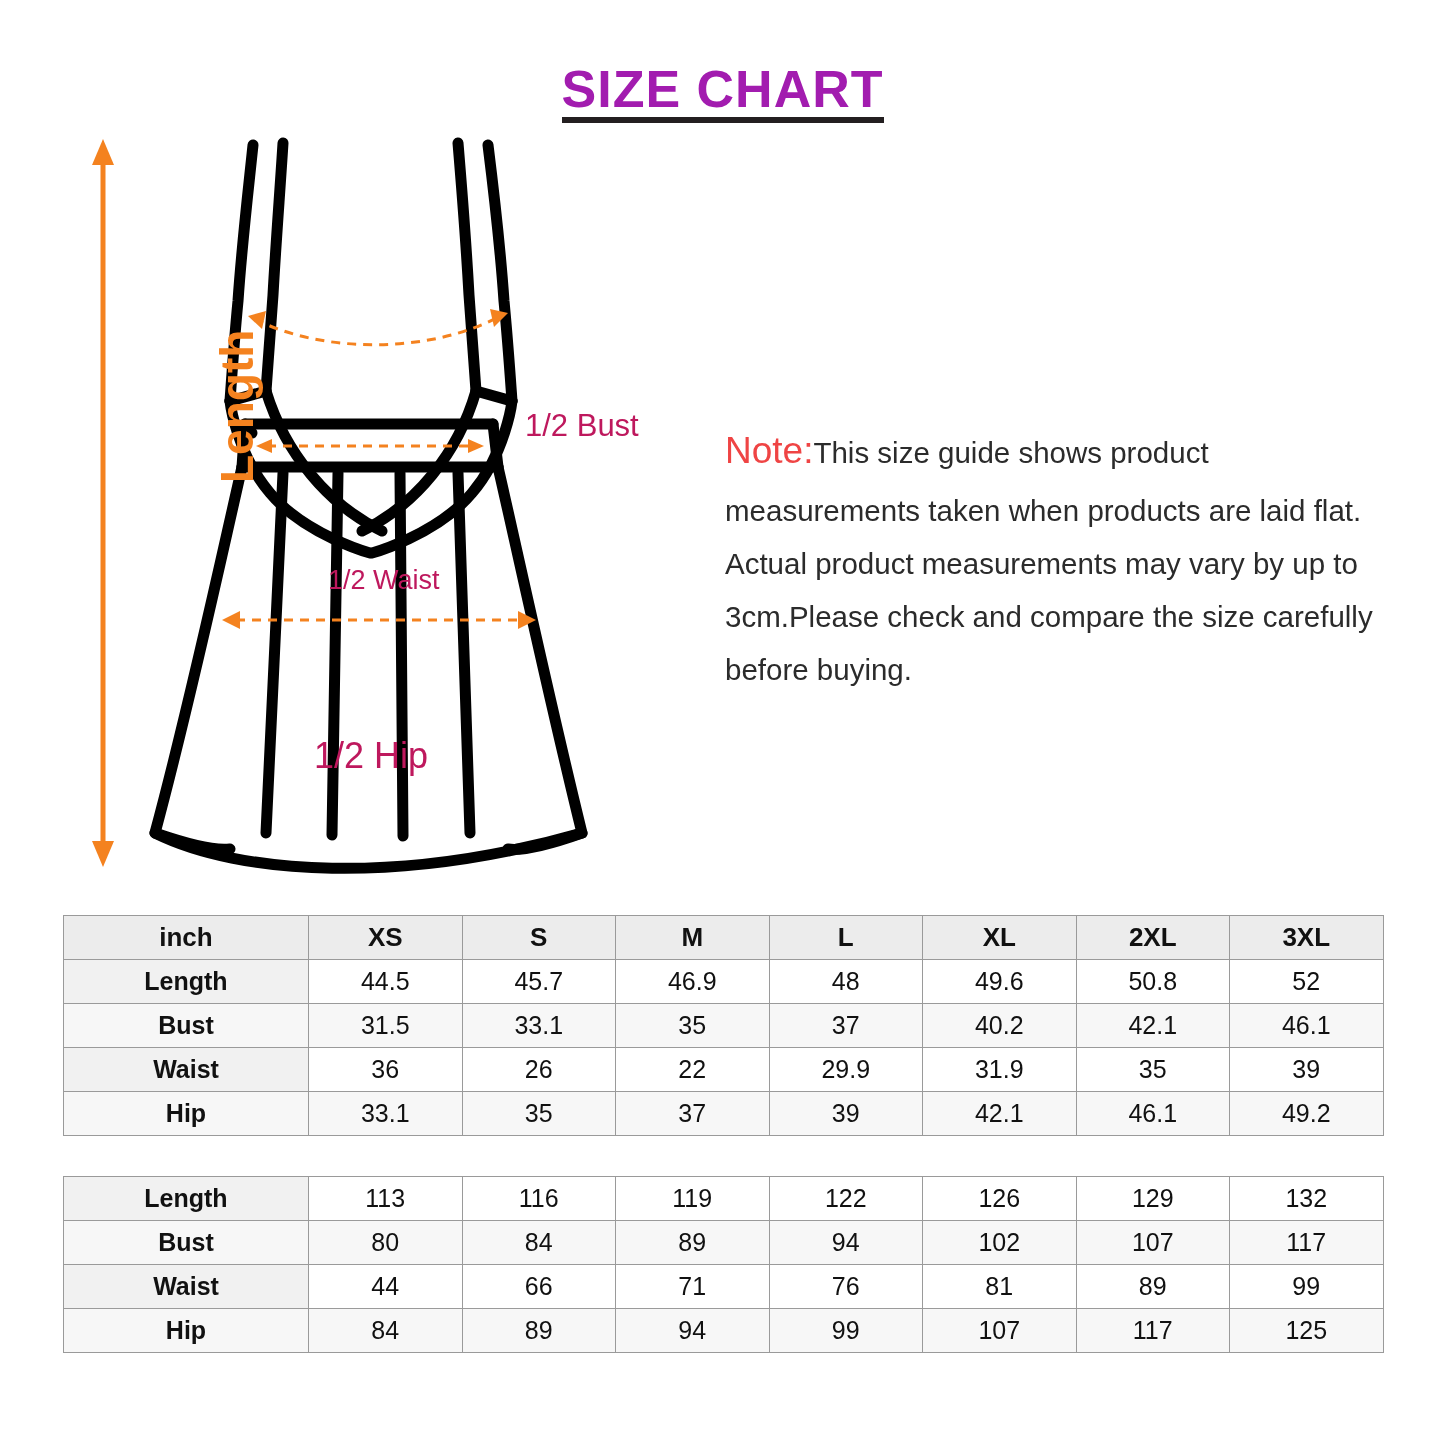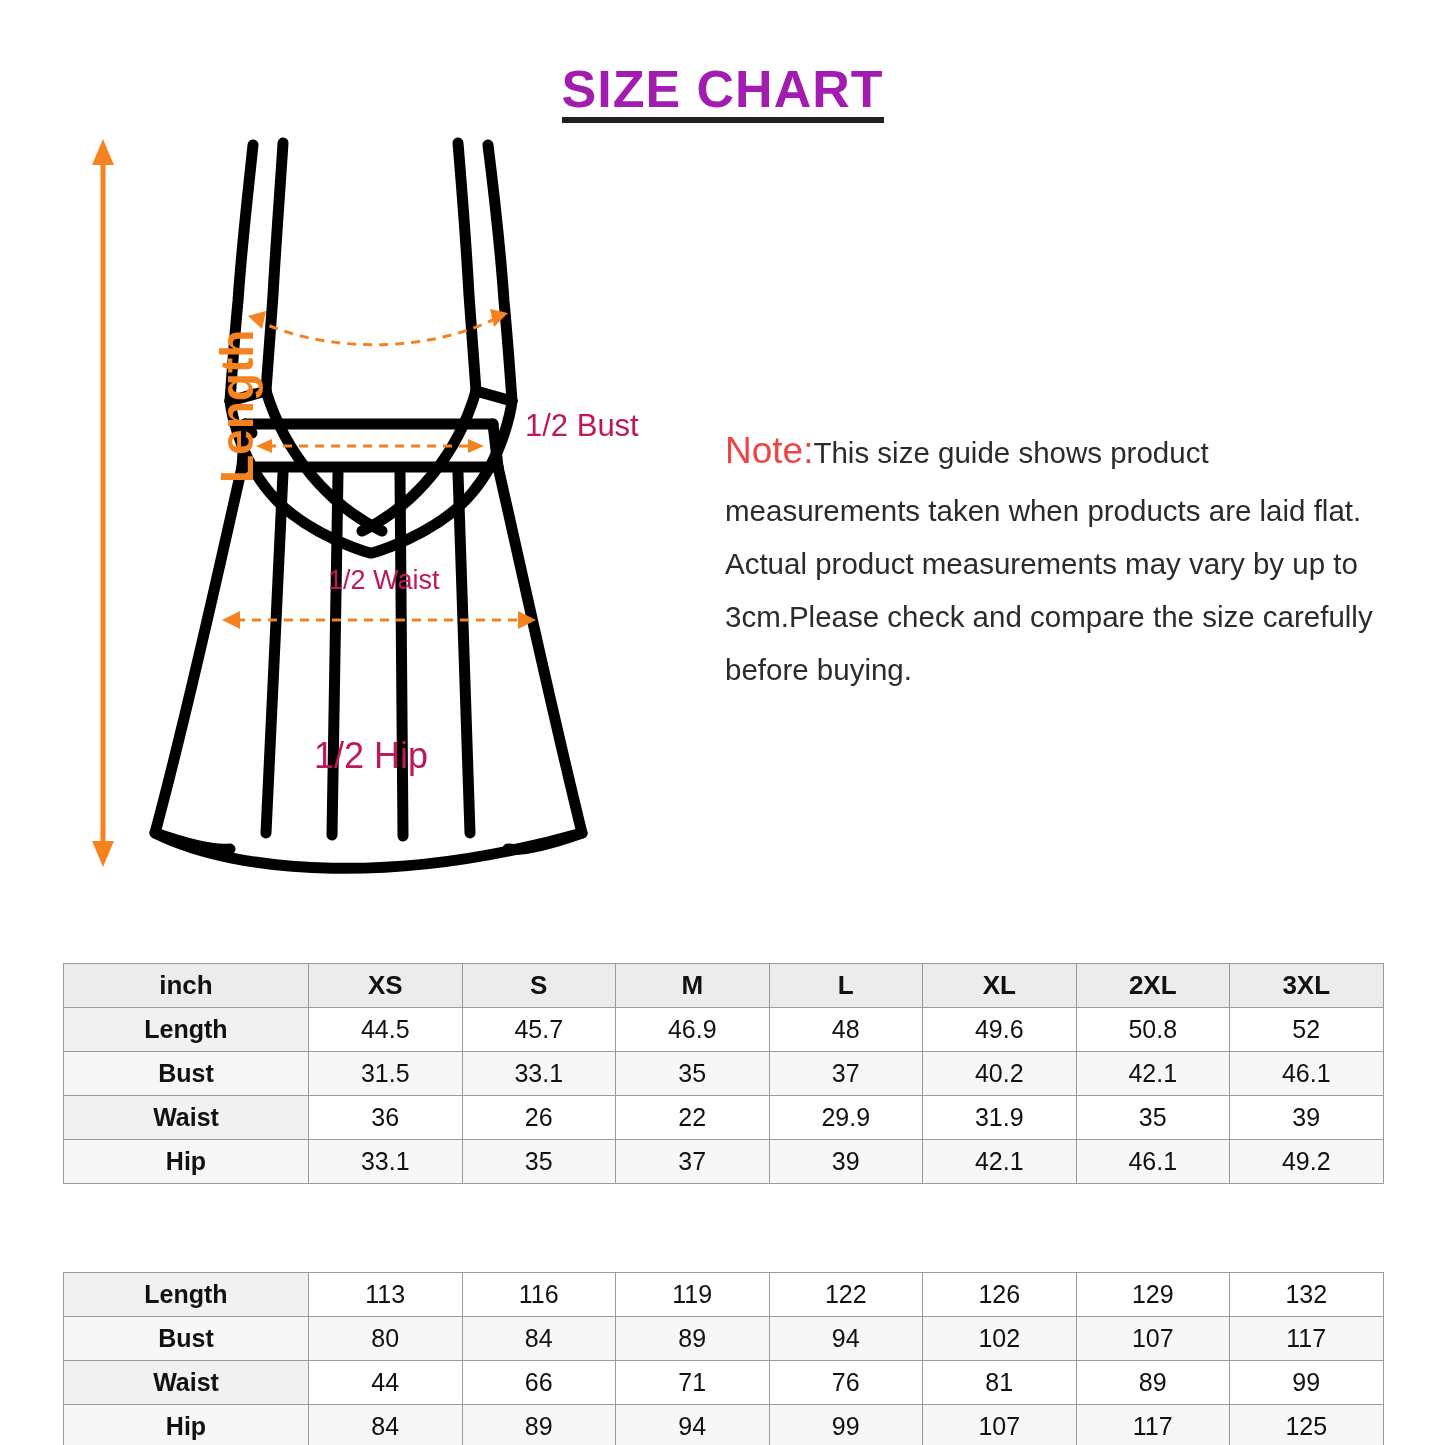--- a/index.html
+++ b/index.html
@@ -67,21 +67,20 @@
   .tables {
     position: absolute;
     left: 63px;
     top: 915px;
     width: 1320px;
   }
   table {
     border-collapse: collapse;
     width: 100%;
     table-layout: fixed;
-    margin-top: 48px;
   }
   table td {
     border: 1.5px solid #9a9a9a;
     height: 41px;
     text-align: center;
     font-size: 25px;
     color: #111;
   }
   .hdr td {
     background: #ececec;

